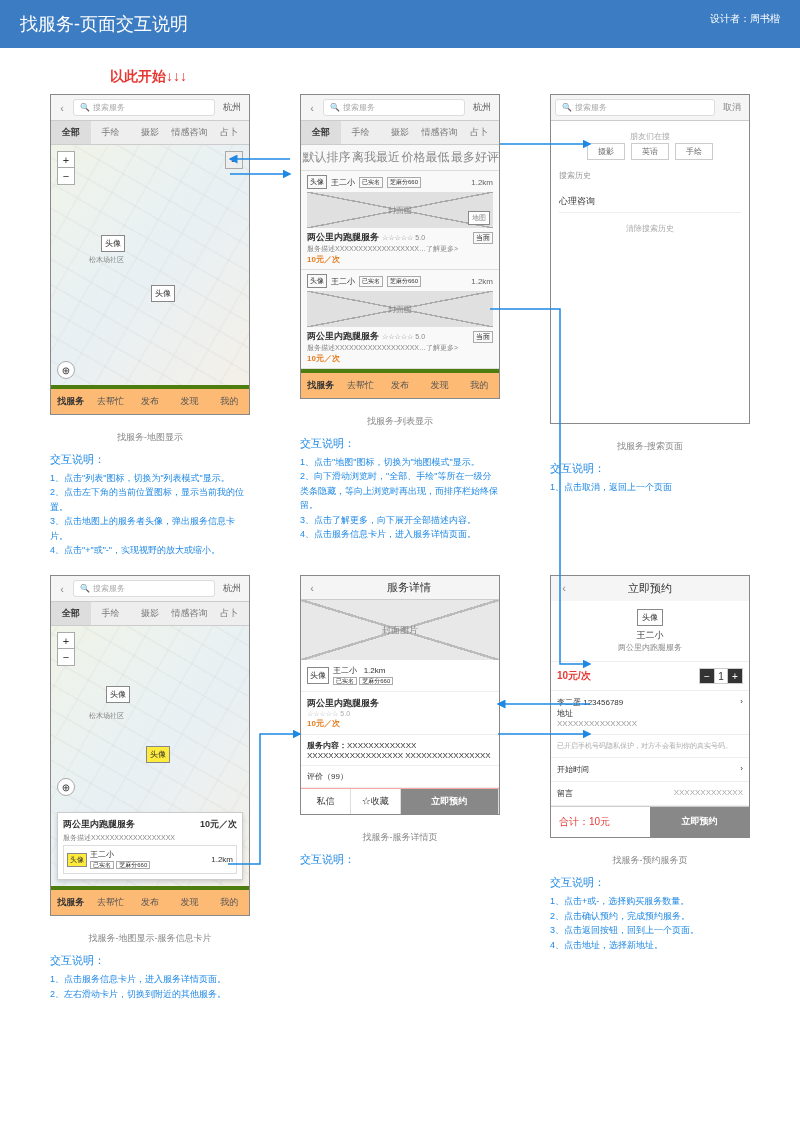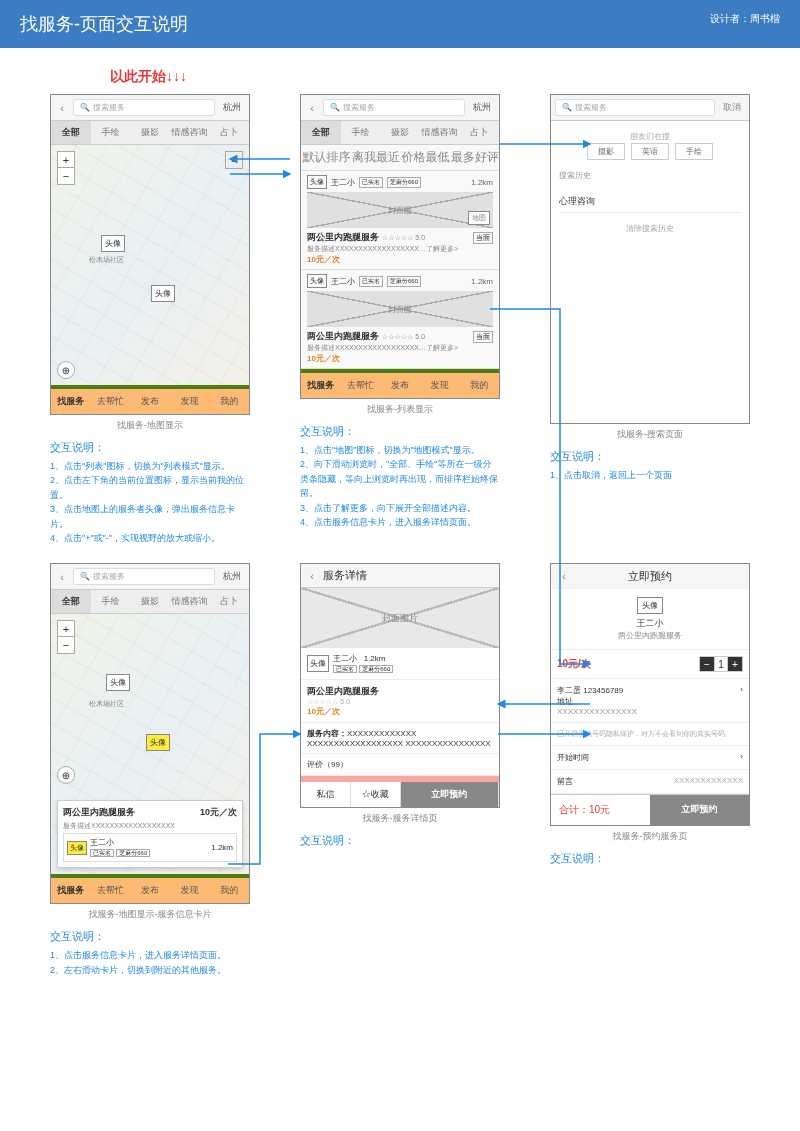--- a/index.html
+++ b/index.html
@@ -40,43 +40,43 @@
 .li-head .dist{margin-left:auto;font-size:8px;color:#666}
 .li-cover{height:36px;background:#e0e0e0;position:relative;margin:3px 0;display:flex;align-items:center;justify-content:center;font-size:8px;color:#888}
 .li-cover::before,.li-cover::after{content:"";position:absolute;inset:0;background:linear-gradient(to top right,transparent 49%,#aaa 49% 51%,transparent 51%)}
 .li-cover::after{transform:scaleX(-1)}
 .li-cover .mapbtn{position:absolute;right:3px;bottom:3px;border:1px solid #888;background:#fff;padding:1px 3px;font-size:7px;z-index:3}
 .li-title{font-size:9px;font-weight:bold;display:flex;align-items:center;gap:3px}
 .li-title .rating{font-size:7px;color:#888;font-weight:normal}
 .li-title .tag{border:1px solid #aaa;padding:0 2px;font-size:7px;font-weight:normal;margin-left:auto}
 .li-desc{font-size:7px;color:#888}
 .li-price{font-size:8px;color:#e67e22;font-weight:bold}
-.caption{text-align:center;font-size:9px;color:#888;margin-top:4px}
+.caption{text-align:center;font-size:9px;color:#888;margin-top:16px}
 .explain-title{color:#1e88e5;font-size:11px;margin:8px 0 4px}
 .explain{color:#1e88e5;font-size:9px;line-height:1.6}
 .searchpage{padding:10px 8px;flex:1}
 .friends{text-align:center;font-size:8px;color:#aaa;margin-bottom:1px}
 .chips{display:flex;gap:6px;justify-content:center;margin-bottom:10px}
 .chip{border:1px solid #ccc;padding:2px 10px;font-size:8px;color:#666}
 .histlabel{font-size:8px;color:#999;margin-bottom:10px}
 .histitem{font-size:9px;padding:4px 0;border-bottom:1px solid #eee}
 .clearhist{text-align:center;font-size:8px;color:#aaa;margin-top:10px}
 .cancel{font-size:9px;color:#888;padding:0 4px}
 .infocard{position:absolute;left:6px;right:6px;bottom:6px;background:#fff;border:1px solid #ccc;padding:5px;z-index:3;box-shadow:0 2px 4px rgba(0,0,0,.15)}
 .ic-title{display:flex;justify-content:space-between;font-size:9px;font-weight:bold}
 .ic-desc{font-size:7px;color:#888;margin:2px 0}
 .ic-user{display:flex;align-items:center;gap:3px;font-size:8px;border:1px solid #ddd;padding:3px}
 .ic-user .av{border:1px solid #888;background:#ffeb3b;padding:1px 2px;font-size:7px}
-.detailheader{flex:1;font-size:11px}
+.detailheader{text-align:center;flex:1;font-size:11px}
 .coverimg{height:60px;background:#e8e8e8;position:relative;display:flex;align-items:center;justify-content:center;font-size:9px;color:#888}
 .coverimg::before,.coverimg::after{content:"";position:absolute;inset:0;background:linear-gradient(to top right,transparent 49%,#bbb 49% 51%,transparent 51%)}
 .coverimg::after{transform:scaleX(-1)}
 .section{padding:5px 6px;border-bottom:1px solid #eee;font-size:8px}
 .section .label{color:#888}
-.detailactions{display:flex;border-top:6px solid #fca5a5}
+.detailactions{display:flex;border-top:1px solid #fca5a5}
 .detailactions .act{flex:1;text-align:center;padding:6px 0;font-size:9px;border-right:1px solid #ddd}
 .detailactions .book{flex:2;background:#888;color:#fff;font-weight:bold}
 .bookheader{background:#f5f5f5;padding:5px;text-align:center;font-size:11px;position:relative}
 .bookheader .back{position:absolute;left:6px;top:5px}
 .userblock{text-align:center;padding:8px;border-bottom:1px solid #eee}
 .userblock .av{display:inline-block;border:1px solid #888;padding:2px 4px;font-size:8px;margin-bottom:3px}
 .pricerow{display:flex;justify-content:space-between;align-items:center;padding:6px;border-bottom:1px solid #eee}
 .pricerow .price{color:#e53935;font-weight:bold;font-size:10px}
 .qty{display:flex;align-items:center;border:1px solid #ccc}
 .qty span{width:14px;height:14px;display:flex;align-items:center;justify-content:center;font-size:10px;background:#333;color:#fff}
@@ -385,16 +385,20 @@
             <span style="color:#aaa">XXXXXXXXXXXXX</span>
           </div>
   <div style="flex:1"></div>
   <div class="bookfooter">
     <span class="total">合计：10元</span>
     <span class="confirm">立即预约</span>
   </div>
 </div>
 <div class="caption">找服务-预约服务页</div>
 <div class="explain-title">交互说明：</div>
+<div class="explain" style="white-space:pre-line">1、点击+或-，选择购买服务数量。
+2、点击确认预约，完成预约服务。
+3、点击返回按钮，回到上一个页面。
+4、点击地址，选择新地址。</div>
 </div>
 </div>
 
 </div>
 
 </body></html>

